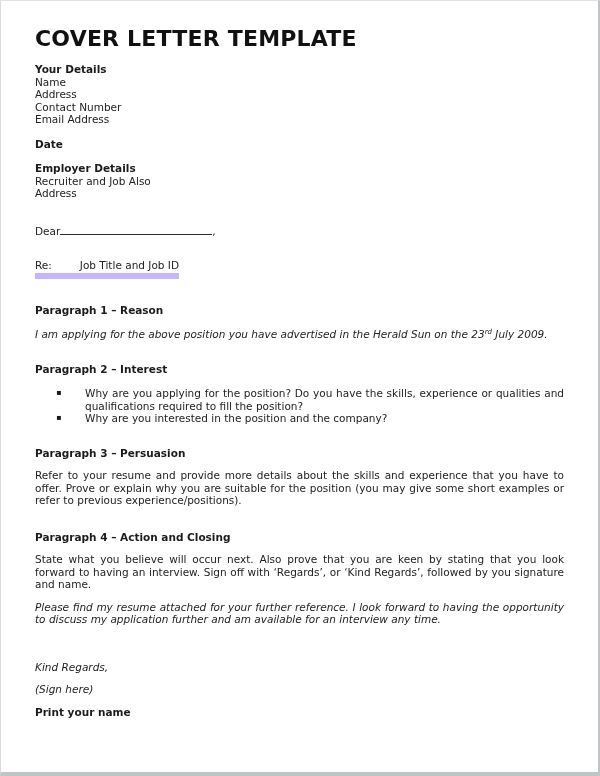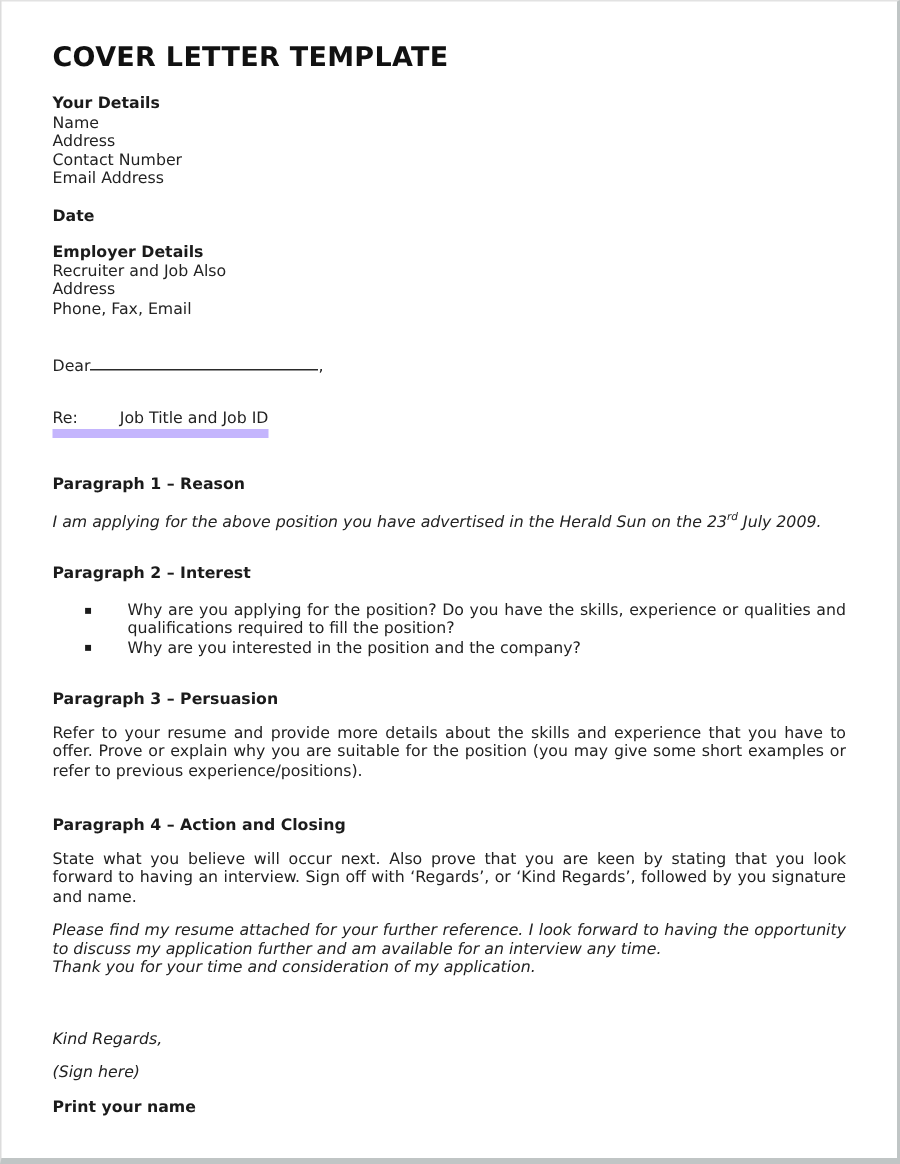--- a/index.html
+++ b/index.html
@@ -18,21 +18,21 @@
     border-right: 2px solid #c0c5c5;
     border-bottom: 4px solid #c0c5c5;
     padding: 28px 34px 0 34px;
     overflow: hidden;
     font-family: "DejaVu Sans", "Liberation Sans", sans-serif;
     font-size: 10.5px;
     line-height: 12.5px;
     color: #222222;
   }
   .doc-title {
-    font-size: 18px;
+    font-size: 22px;
     line-height: 20px;
     font-weight: bold;
     color: #111111;
     margin: 0 0 14px 0;
     letter-spacing: 0.2px;
   }
   .bold { font-weight: bold; color: #1b1b1b; }
   .italic { font-style: italic; }
   .line { margin: 0; }
   .mb12 { margin-bottom: 12px; }
@@ -85,21 +85,20 @@
     <div class="line">Contact Number</div>
     <div class="line">Email Address</div>
   </div>
 
   <div class="line bold mb12">Date</div>
 
   <div class="mb24">
     <div class="line bold">Employer Details</div>
     <div class="line">Recruiter and Job Also</div>
     <div class="line">Address</div>
-    <div class="line">Phone, Fax, Email</div>
   </div>
 
   <div class="line mb22">
     <span>Dear</span><span class="blank-line"></span><span>,</span>
   </div>
 
   <div class="line mb25">
     <span class="re-wrap">
       <span class="re-label">Re:</span><span>Job Title and Job ID</span>
     </span>
@@ -127,21 +126,20 @@
   <div class="line bold mb10">Paragraph 3 – Persuasion</div>
 
   <div class="just mb24">Refer to your resume and provide more details about the skills and experience that you have to offer. Prove or explain why you are suitable for the position (you may give some short examples or refer to previous experience/positions).</div>
 
   <div class="line bold mb10">Paragraph 4 – Action and Closing</div>
 
   <div class="just mb10">State what you believe will occur next. Also prove that you are keen by stating that you look forward to having an interview. Sign off with ‘Regards’, or ‘Kind Regards’, followed by you signature and name.</div>
 
   <div class="mb35">
     <div class="italic just">Please find my resume attached for your further reference.  I look forward to having the opportunity to discuss my application further and am available for an interview any time.</div>
-    <div class="italic">Thank you for your time and consideration of my application.</div>
   </div>
 
   <div class="line italic mb10">Kind Regards,</div>
 
   <div class="line italic mb10">(Sign here)</div>
 
   <div class="line bold">Print your name</div>
 
 </div>
 

